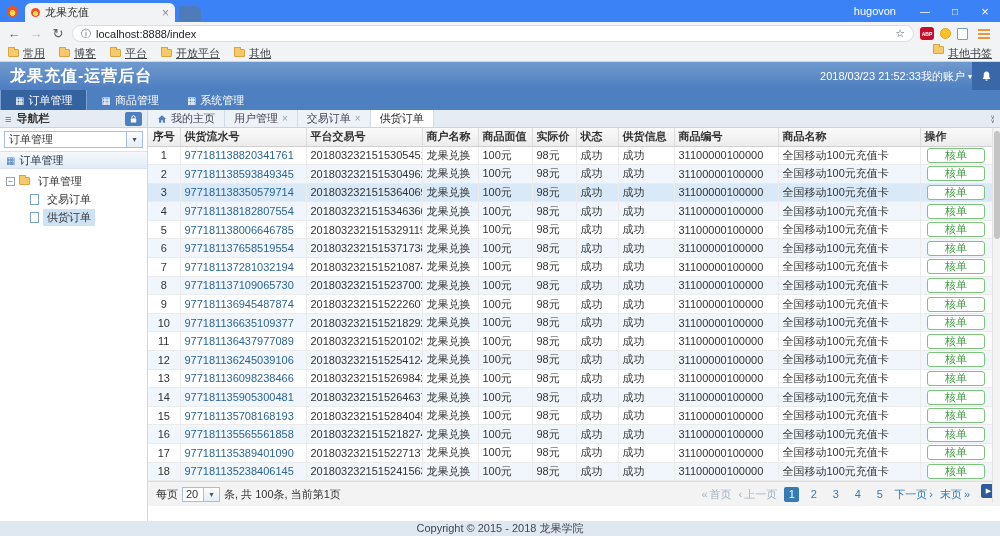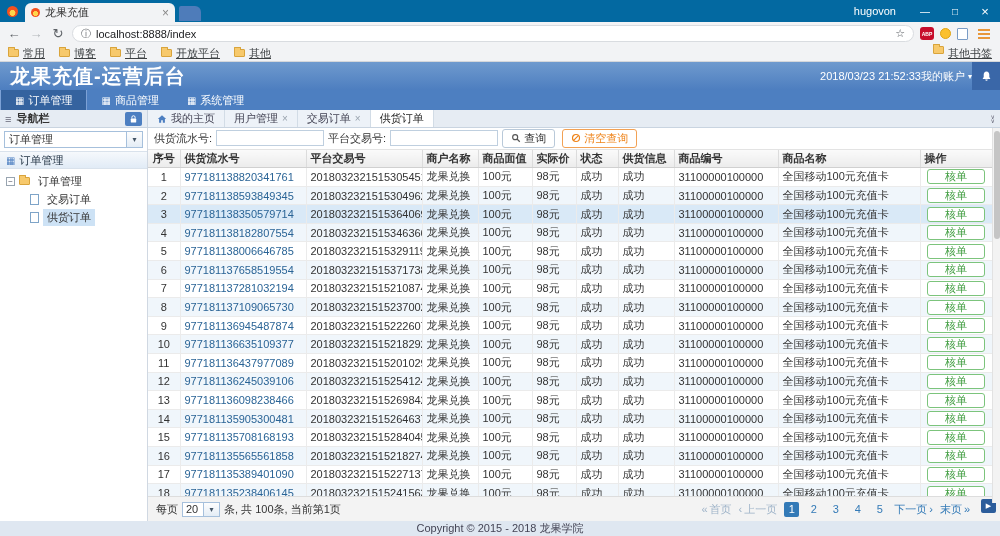--- a/index.html
+++ b/index.html
@@ -1,21 +1,21 @@
 <!DOCTYPE html>
 <html><head>
 <meta charset="utf-8">
 <style>
   * { margin:0; padding:0; box-sizing:border-box; }
   html,body { width:1000px; height:536px; overflow:hidden; }
   body { font-family:"Liberation Sans","DejaVu Sans",sans-serif; background:#fff; font-size:11px; }
   .screen { position:relative; width:1000px; height:536px; overflow:hidden; }
 
   
-  .titlebar { height:22px; background:#0369a1; display:flex; align-items:center; color:#fff; }
+  .titlebar { height:22px; background:#3b82f6; display:flex; align-items:center; color:#fff; }
   .flame { width:11px; height:11px; border-radius:50%; background:radial-gradient(circle at 50% 62%, #ffd54a 0 32%, #f4511e 36%); flex:none; }
   .titlebar > .flame { margin:0 7px; }
   .browser-tab { height:19px; margin-top:3px; width:150px; background:#f2f3f5; border-radius:6px 6px 0 0; display:flex; align-items:center; padding:0 6px; color:#333; gap:5px; }
   .tab-title { flex:1; overflow:hidden; white-space:nowrap; font-size:11px; }
   .tab-close { color:#888; font-size:12px; line-height:1; }
   .newtab { width:22px; height:15px; margin:5px 0 0 4px; background:#4e7cba; border-radius:2px 6px 0 0; }
   .tb-right { margin-left:auto; display:flex; align-items:center; height:100%; }
   .tb-user { font-size:11px; margin-right:14px; }
   .win-btn { width:30px; height:22px; display:flex; align-items:center; justify-content:center; font-size:10px; }
   .win-btn.close { font-size:13px; }
@@ -33,21 +33,21 @@
   .hamburger { width:12px; height:2px; background:#e8973a; box-shadow:0 4px 0 #e8973a, 0 8px 0 #e8973a; margin:-8px 4px 0 4px; }
 
   .bookmarks { height:17px; background:#f2f3f5; border-bottom:1px solid #d5d7da; display:flex; align-items:center; padding:0 8px; gap:14px; color:#3c4043; }
   .bm { display:flex; align-items:center; gap:4px;text-decoration:underline; }
   .folder { width:11px; height:8px; background:#f7c96c; border:1px solid #d9a43c; border-radius:1px; position:relative; flex:none; }
   .folder::before { content:""; position:absolute; top:-3px; left:-1px; width:5px; height:2px; background:#f7c96c; border:1px solid #d9a43c; border-bottom:none; border-radius:1px 1px 0 0; }
   .bm-right { margin-left:auto; display:flex; align-items:flex-start; gap:4px; }
 
   
   .app-header { height:28px; background:linear-gradient(#6f9ace,#4d7ec0); display:flex; align-items:center; padding-left:10px; color:#fff; }
-  .app-title { font-size:20px; font-weight:bold; letter-spacing:1px; }
+  .app-title { font-size:16px; font-weight:bold; letter-spacing:1px; }
   .hdr-right { margin-left:auto; display:flex; align-items:center; height:100%; }
   .hdr-datetime { font-size:11px; }
   .hdr-account { font-size:11px; display:flex; align-items:center; gap:3px; }
   .bell-box { width:28px; height:28px; background:#3a67a8; display:flex; align-items:center; justify-content:center; }
 
   .app-nav { height:20px; background:#4d7fc1; display:flex; color:#fff; }
   .nav-item { display:flex; align-items:center; gap:4px; padding:0 14px; font-size:11px; }
   .nav-item .grid-ic { font-size:10px; }
   .nav-item.active { background:#35639f; border-left:1px solid #7ca1d6; border-right:1px solid #7ca1d6; }
 
@@ -265,40 +265,20 @@
         </div>
         <div class="tree-row child selected">
           <span class="doc-ic"></span>
           <span class="tree-label">供货订单</span>
         </div>
       </div>
     </div>
 
     <div class="main">
 
-      <div class="searchbar">
-        <label>供货流水号:</label>
-        <input type="text" value="" style="">
-        <label>平台交易号:</label>
-        <input type="text" value="" style="">
-        <button class="btn">
-          <svg width="10" height="10" viewBox="0 0 12 12">
-              <circle cx="5" cy="5" r="3" fill="none" stroke="#555" stroke-width="1.4"></circle>
-              <line x1="7.2" y1="7.2" x2="10.5" y2="10.5" stroke="#555" stroke-width="1.4"></line>
-            </svg>
-          <span>查询</span>
-        </button>
-        <button class="btn btn-clear">
-          <svg width="10" height="10" viewBox="0 0 12 12">
-              <circle cx="6" cy="6" r="4.2" fill="none" stroke="#ef8318" stroke-width="1.4"></circle>
-              <line x1="3.2" y1="8.8" x2="8.8" y2="3.2" stroke="#ef8318" stroke-width="1.4"></line>
-            </svg>
-          <span>清空查询</span>
-        </button>
-      </div>
 
       <div class="table-wrap">
         <table class="grid">
           <colgroup>
             <col style="width:32px">
               <col style="width:126px">
               <col style="width:116px">
               <col style="width:56px">
             <col style="width:54px">
               <col style="width:44px">

